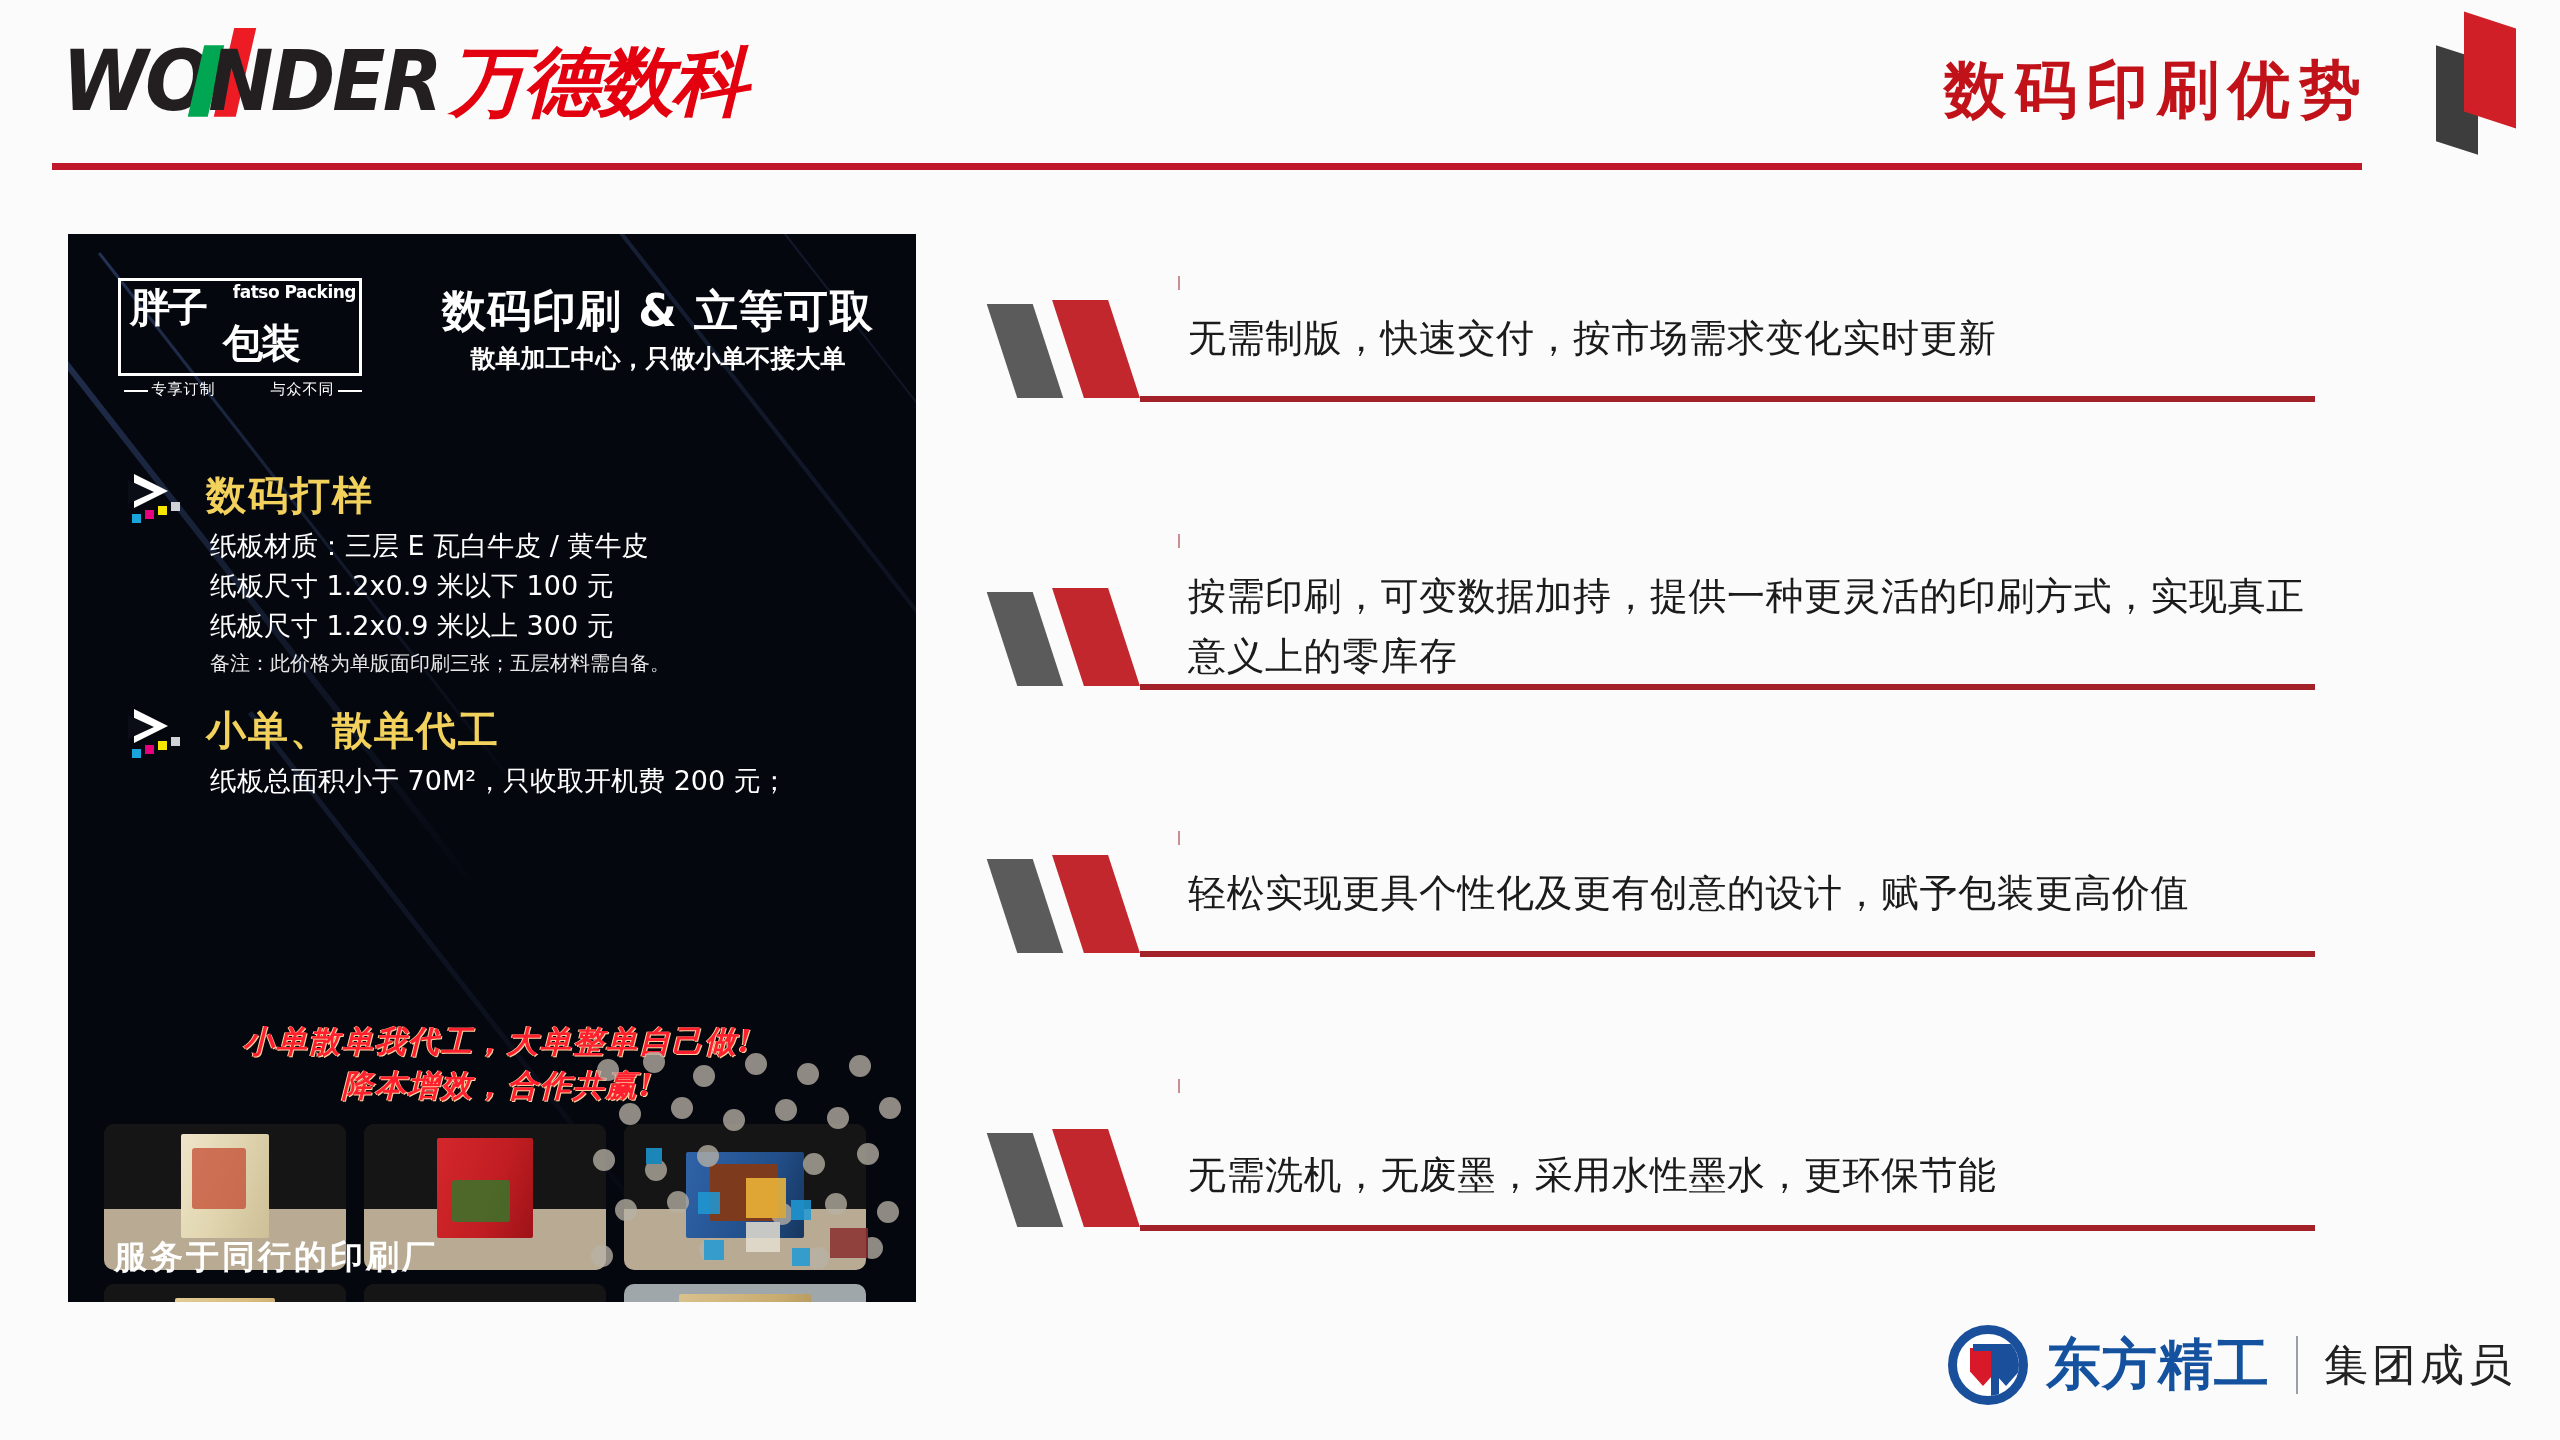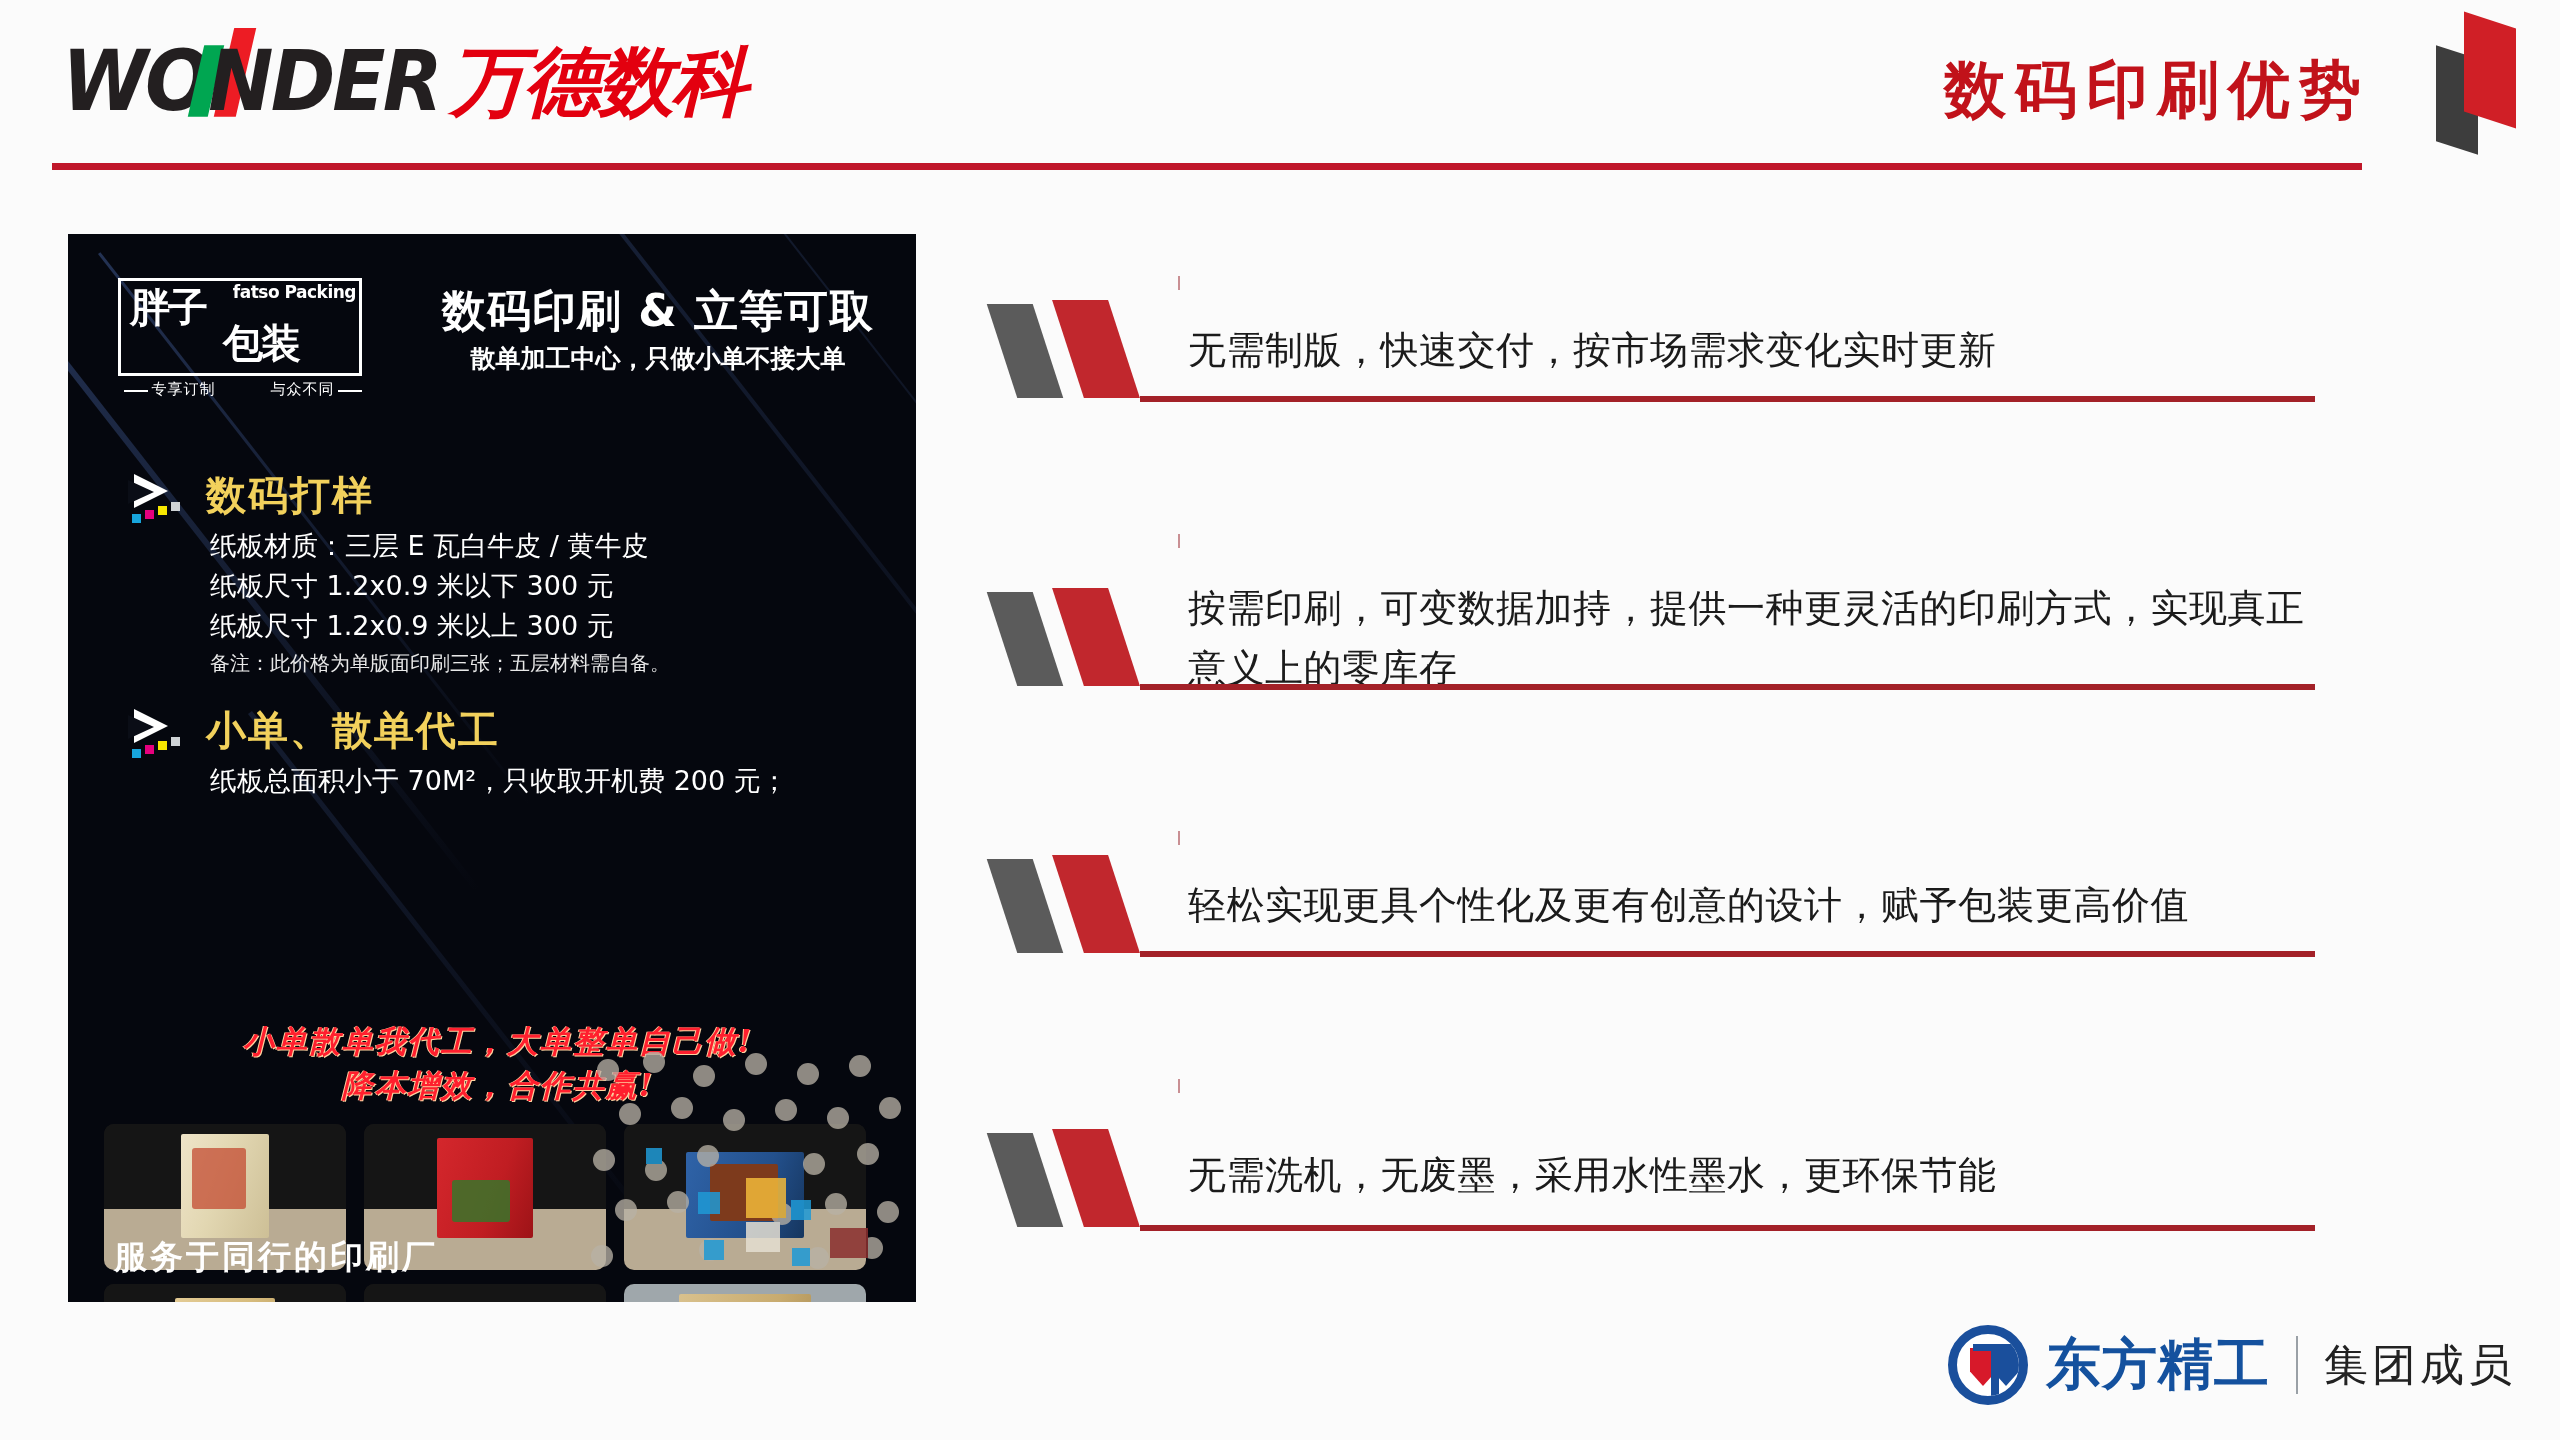--- a/index.html
+++ b/index.html
@@ -366,21 +366,21 @@
   }
   .bullet .marker .bar-red {
     position: absolute;
     left: 68px; top: 0px;
     width: 56px; height: 98px;
     background: #c1272d;
     transform: skewX(18deg);
   }
   .bullet .btext {
     position: absolute;
-    left: 188px; top: 20px;
+    left: 188px; top: 8px;
     width: 1150px;
     font-family: "DejaVu Sans", sans-serif;
     font-size: 38px;
     line-height: 60px;
     color: #1b1b1b;
     font-weight: 500;
     letter-spacing: .5px;
   }
   .bullet .bline {
     position: absolute;
@@ -507,21 +507,21 @@
       <div class="chev"></div>
       <div class="chev2"></div>
       <div class="dot d1"></div>
       <div class="dot d2"></div>
       <div class="dot d3"></div>
       <div class="dot d4"></div>
     </div>
     <div class="sec-title">数码打样</div>
     <div class="sec-lines">
       <div class="ln">纸板材质：三层 E 瓦白牛皮 / 黄牛皮</div>
-      <div class="ln">纸板尺寸 1.2x0.9 米以下 300 元</div>
+      <div class="ln">纸板尺寸 1.2x0.9 米以下 100 元</div>
       <div class="ln">纸板尺寸 1.2x0.9 米以上 300 元</div>
       <div class="note">备注：此价格为单版面印刷三张；五层材料需自备。</div>
     </div>
   </div>
 
   <div class="sec" style="left:60px; top:475px;">
     <div class="sec-arrow">
       <div class="chev"></div>
       <div class="chev2"></div>
       <div class="dot d1"></div>

